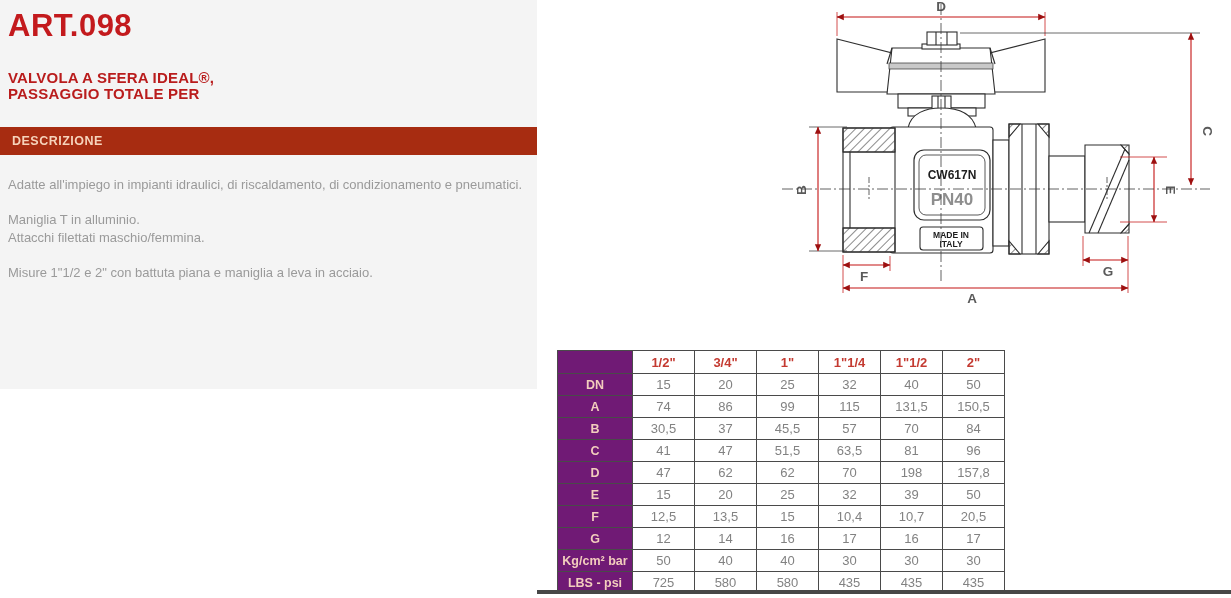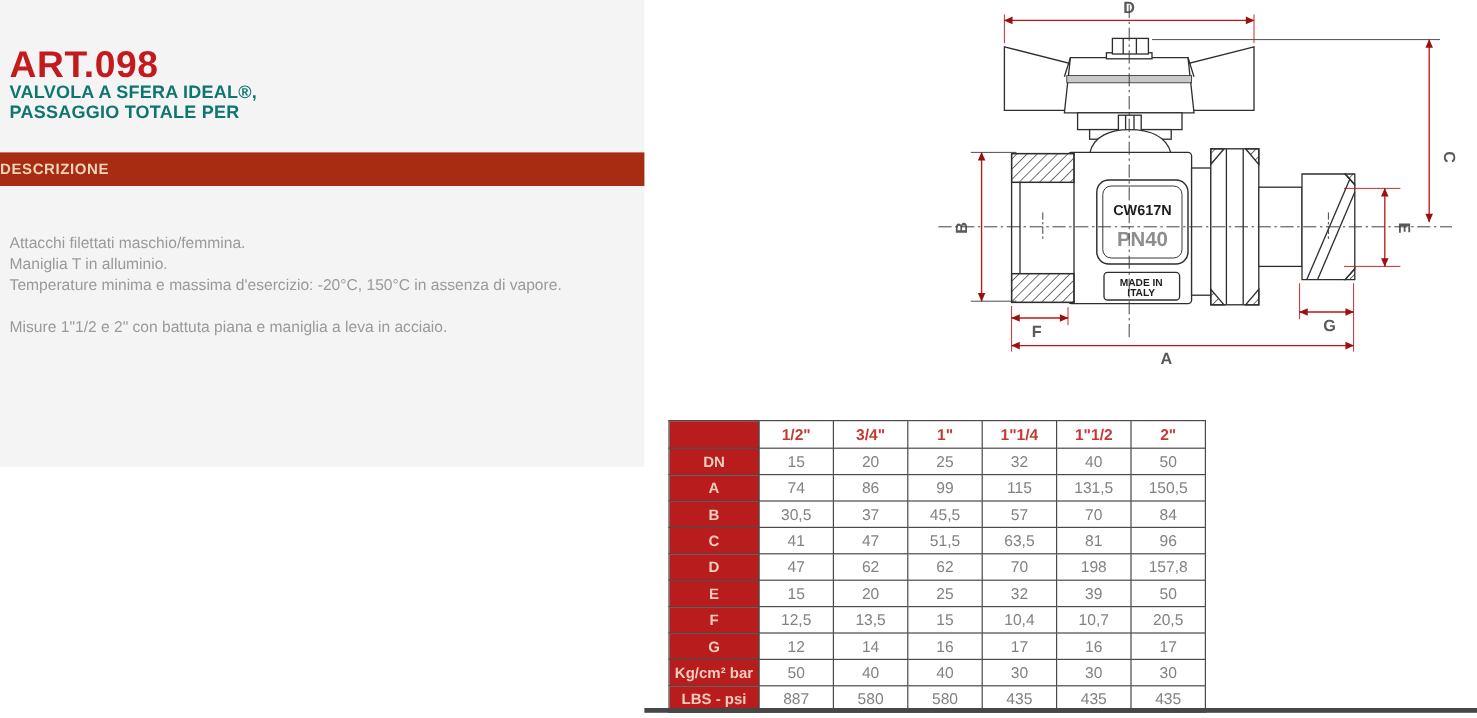--- a/index.html
+++ b/index.html
@@ -6,69 +6,69 @@
   body{
     width:1231px;height:598px;position:relative;background:#ffffff;
     font-family:"Liberation Sans",sans-serif;overflow:hidden;
   }
   .left-panel{
     position:absolute;left:0;top:0;width:537px;height:389px;
     background:#f4f4f4;
   }
   .page-title{
     position:absolute;left:8px;top:8px;
-    font-size:31px;font-weight:bold;color:#c31a1d;letter-spacing:.5px;margin-top:28px;
+    font-size:31px;font-weight:bold;color:#c31a1d;letter-spacing:.5px;
   }
   .subtitle{
     position:absolute;left:8px;top:70px;
-    font-size:15px;font-weight:bold;color:#0f766e;line-height:16px;letter-spacing:.2px;
+    font-size:15px;font-weight:bold;color:#b91c1c;line-height:16px;letter-spacing:.2px;
   }
   .section-banner{
     position:absolute;left:0;top:127px;width:537px;height:28px;
     background:#a72c11;color:#f6d3bb;font-size:12.5px;letter-spacing:.5px;
-    line-height:28px;padding-left:0;box-sizing:border-box;font-weight:bold;
+    line-height:28px;padding-left:12px;box-sizing:border-box;font-weight:bold;
   }
   .description{
     position:absolute;left:8px;top:176px;width:524px;
   }
   .dline{min-height:17.5px;line-height:17.5px;font-size:13px;color:#9a9a9a;}
   .drawing{position:absolute;left:780px;top:0;width:451px;height:320px;}
   table.spec{
     position:absolute;left:557px;top:350px;border-collapse:collapse;
     table-layout:fixed;
   }
   table.spec td{
     border:1px solid #4a4a4a;height:21px;text-align:center;
     font-size:13px;color:#828282;background:#ffffff;padding:0;
   }
   table.spec tr.hdr td{height:22px;font-weight:bold;color:#c43a31;}
   table.spec td.lbl{
-    background:#b91c1c;color:#f2cdbd;font-weight:bold;font-size:12.5px;
+    background:#701a75;color:#f2cdbd;font-weight:bold;font-size:12.5px;
     border-top:1px solid #ffffff;
   }
   table.spec td.corner{border-top:1px solid #4a4a4a;}
   .bottom-rule{
     position:absolute;left:537px;top:590px;width:694px;height:4px;background:#474747;
   }
 </style>
 </head>
 <body>
 
 <div class="left-panel">
   <div class="page-title">ART.098</div>
   <div class="subtitle">
     <div>VALVOLA A SFERA IDEAL®,</div>
     <div>PASSAGGIO TOTALE PER</div>
   </div>
   <div class="section-banner">DESCRIZIONE</div>
   <div class="description">
+      <div class="dline">Adatte all'impiego in impianti idraulici, di riscaldamento, di condizionamento e pneumatici.</div>
       <div class="dline"></div>
+      <div class="dline">Maniglia T in alluminio.</div>
       <div class="dline">Attacchi filettati maschio/femmina.</div>
-      <div class="dline">Maniglia T in alluminio.</div>
-      <div class="dline">Temperature minima e massima d'esercizio: -20°C, 150°C in assenza di vapore.</div>
       <div class="dline"></div>
       <div class="dline">Misure 1"1/2 e 2" con battuta piana e maniglia a leva in acciaio.</div>
     </div>
 </div>
 
 <svg class="drawing" viewBox="0 0 451 320">
   <defs>
     <marker id="arr" viewBox="0 0 10 10" refX="9.5" refY="5" markerWidth="8.5" markerHeight="6.5" orient="auto-start-reverse">
       <path d="M0,0.6 L10,5 L0,9.4 Z" fill="#9d1010"></path>
     </marker>
@@ -276,21 +276,21 @@
         <td class="lbl">Kg/cm² bar</td>
         <td class="">50</td>
         <td class="">40</td>
         <td class="">40</td>
         <td class="">30</td>
         <td class="">30</td>
         <td class="">30</td>
       </tr>
       <tr>
         <td class="lbl">LBS - psi</td>
-        <td class="">887</td>
+        <td class="">725</td>
         <td class="">580</td>
         <td class="">580</td>
         <td class="">435</td>
         <td class="">435</td>
         <td class="">435</td>
       </tr>
     </tbody>
 </table>
 
 <div class="bottom-rule"></div>

